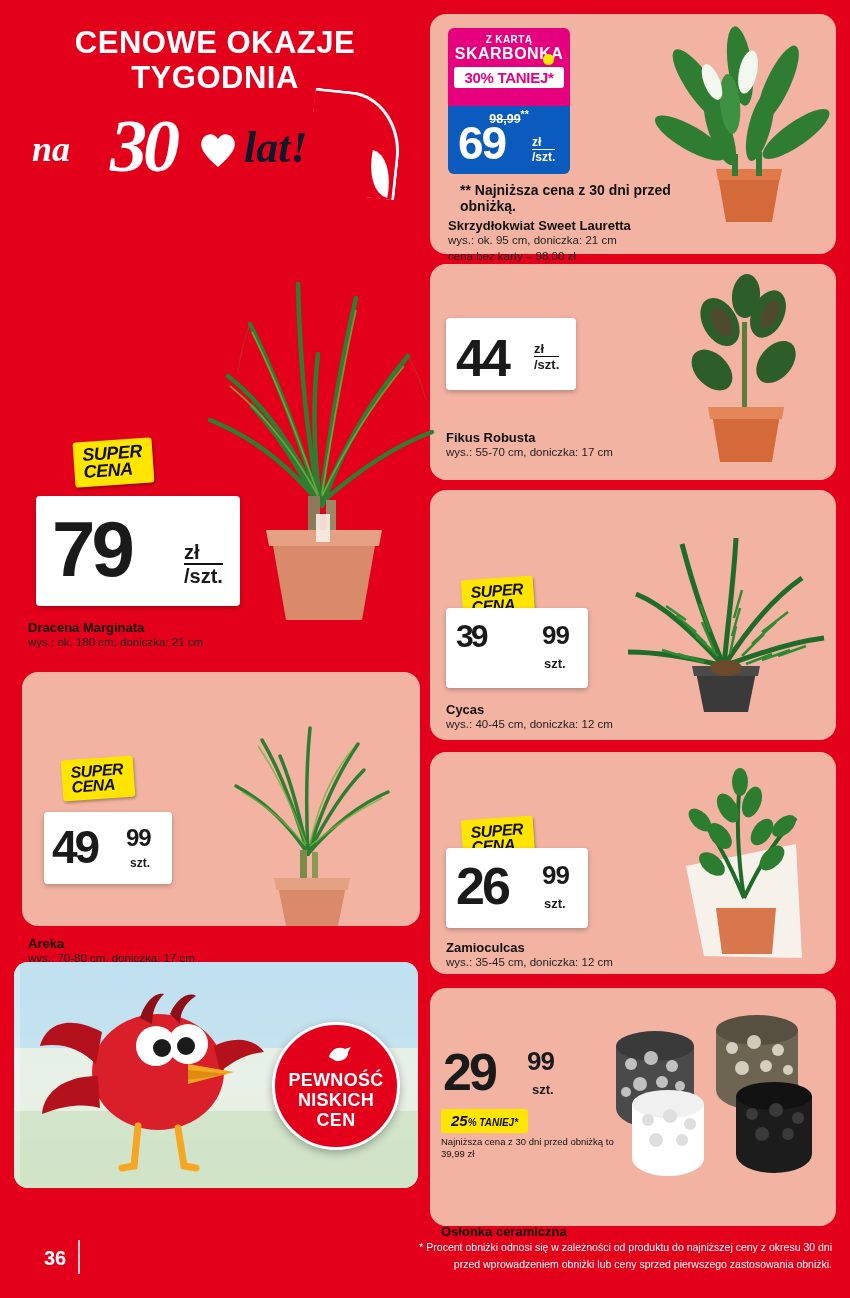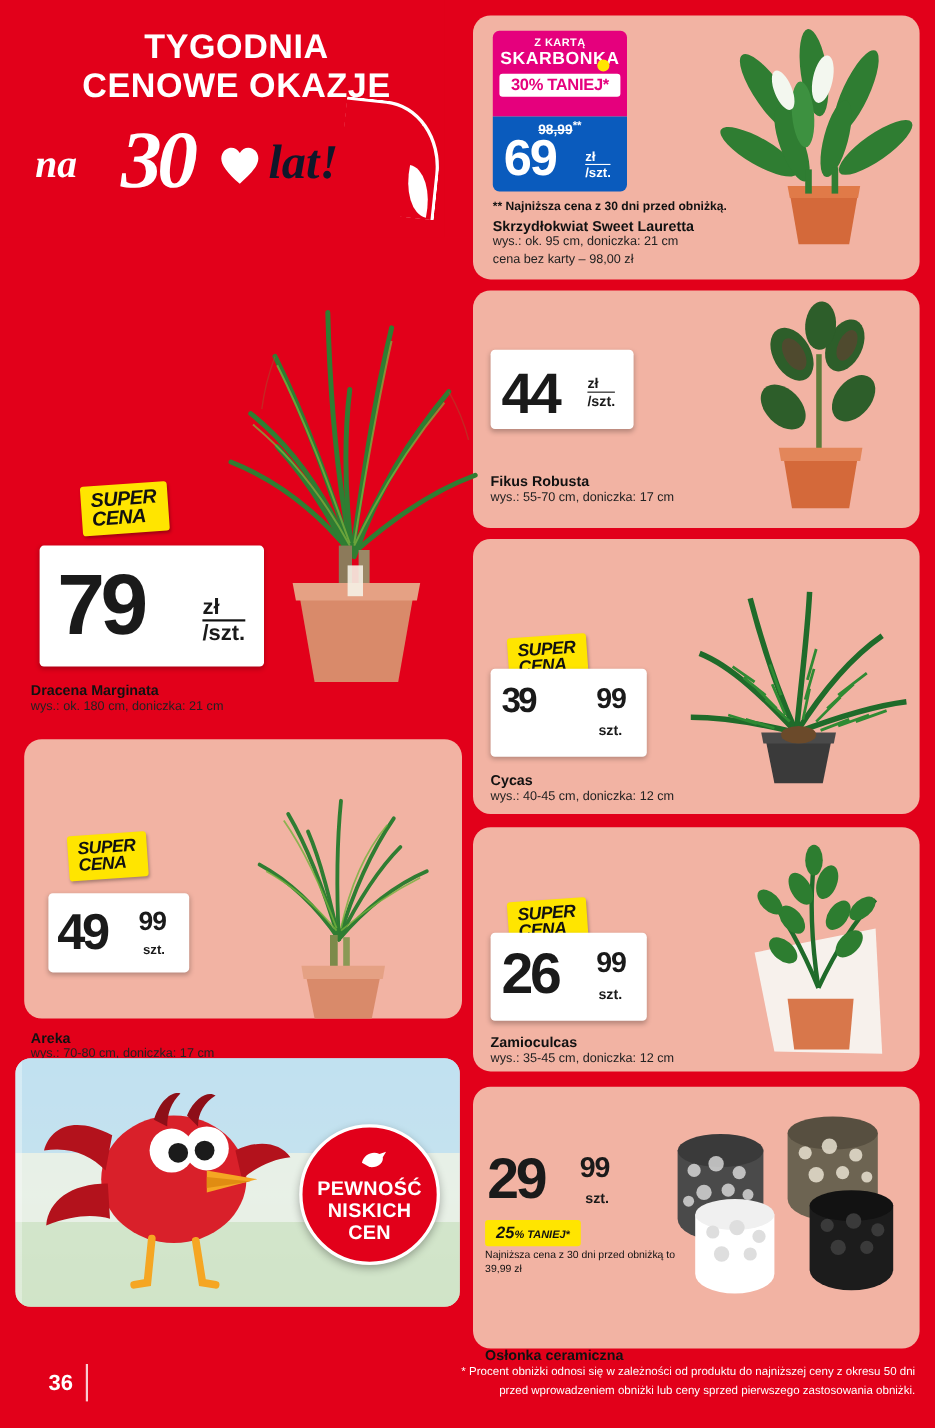--- a/index.html
+++ b/index.html
@@ -115,21 +115,21 @@
     position:absolute; left:10px; top:14px; font-size:46px; font-weight:bold;
     letter-spacing:-2px; line-height:1;
   }
   #sk-price .unit {
     position:absolute; left:84px; top:30px; font-size:12px; font-weight:bold;
     line-height:1.05;
   }
   #sk-price .unit .u2 { border-top:1px solid #fff; padding-top:1px; display:block; }
 
   #sk-txt { position:absolute; left:448px; top:182px; width:260px; }
-  #sk-txt .note { font-size:11px; font-weight:bold; color:#111; margin-bottom:4px; }
+  #sk-txt .note { font-size:14px; font-weight:bold; color:#111; margin-bottom:4px;margin-left:12px; }
 
   
   #card-fikus { left:430px; top:264px; width:406px; height:216px; }
   #fikus-box { left:446px; top:318px; width:130px; height:72px; }
   #fikus-sc { left:460px; top:322px; font-size:16px; }
   #fikus-price { position:absolute; left:10px; top:14px; font-size:52px; }
   #fikus-unit { position:absolute; left:88px; top:24px; font-size:13px; font-weight:bold; line-height:1.05; }
   #fikus-unit .u2 { border-top:1.5px solid #111; display:block; padding-top:1px; }
   #fikus-txt { left:446px; top:430px; width:250px; }
 
@@ -223,22 +223,22 @@
   }
 
   
   .leafsvg { position:absolute; }
 </style>
 </head>
 <body>
 
 <div id="headline">
   <div class="l1">
+    <div>CENOWE OKAZJE</div>
     <div>TYGODNIA</div>
-    <div>CENOWE OKAZJE</div>
   </div>
   <div class="swoosh"></div>
   <div class="na">na</div>
   <div class="num30">30</div>
   <svg class="heart" viewBox="0 0 40 38">
     <path d="M20 37 C6 25 1 17 4 10 C7 3 16 2 20 9 C24 2 33 3 36 10 C39 17 34 25 20 37 Z" fill="#fff"></path>
   </svg>
   <div class="lat">lat!</div>
   <div class="leafcut"></div>
 </div>
@@ -565,15 +565,15 @@
   <div class="t">
     <div>PEWNOŚĆ</div>
     <div>NISKICH</div>
     <div>CEN</div>
   </div>
 </div>
 
 <div id="pagenum">36</div>
 <div id="pagerule"></div>
 <div id="footnote">
-  <div>* Procent obniżki odnosi się w zależności od produktu do najniższej ceny z okresu 50 dni</div>
+  <div>* Procent obniżki odnosi się w zależności od produktu do najniższej ceny z okresu 30 dni</div>
   <div>przed wprowadzeniem obniżki lub ceny sprzed pierwszego zastosowania obniżki.</div>
 </div>
 
 </body></html>

